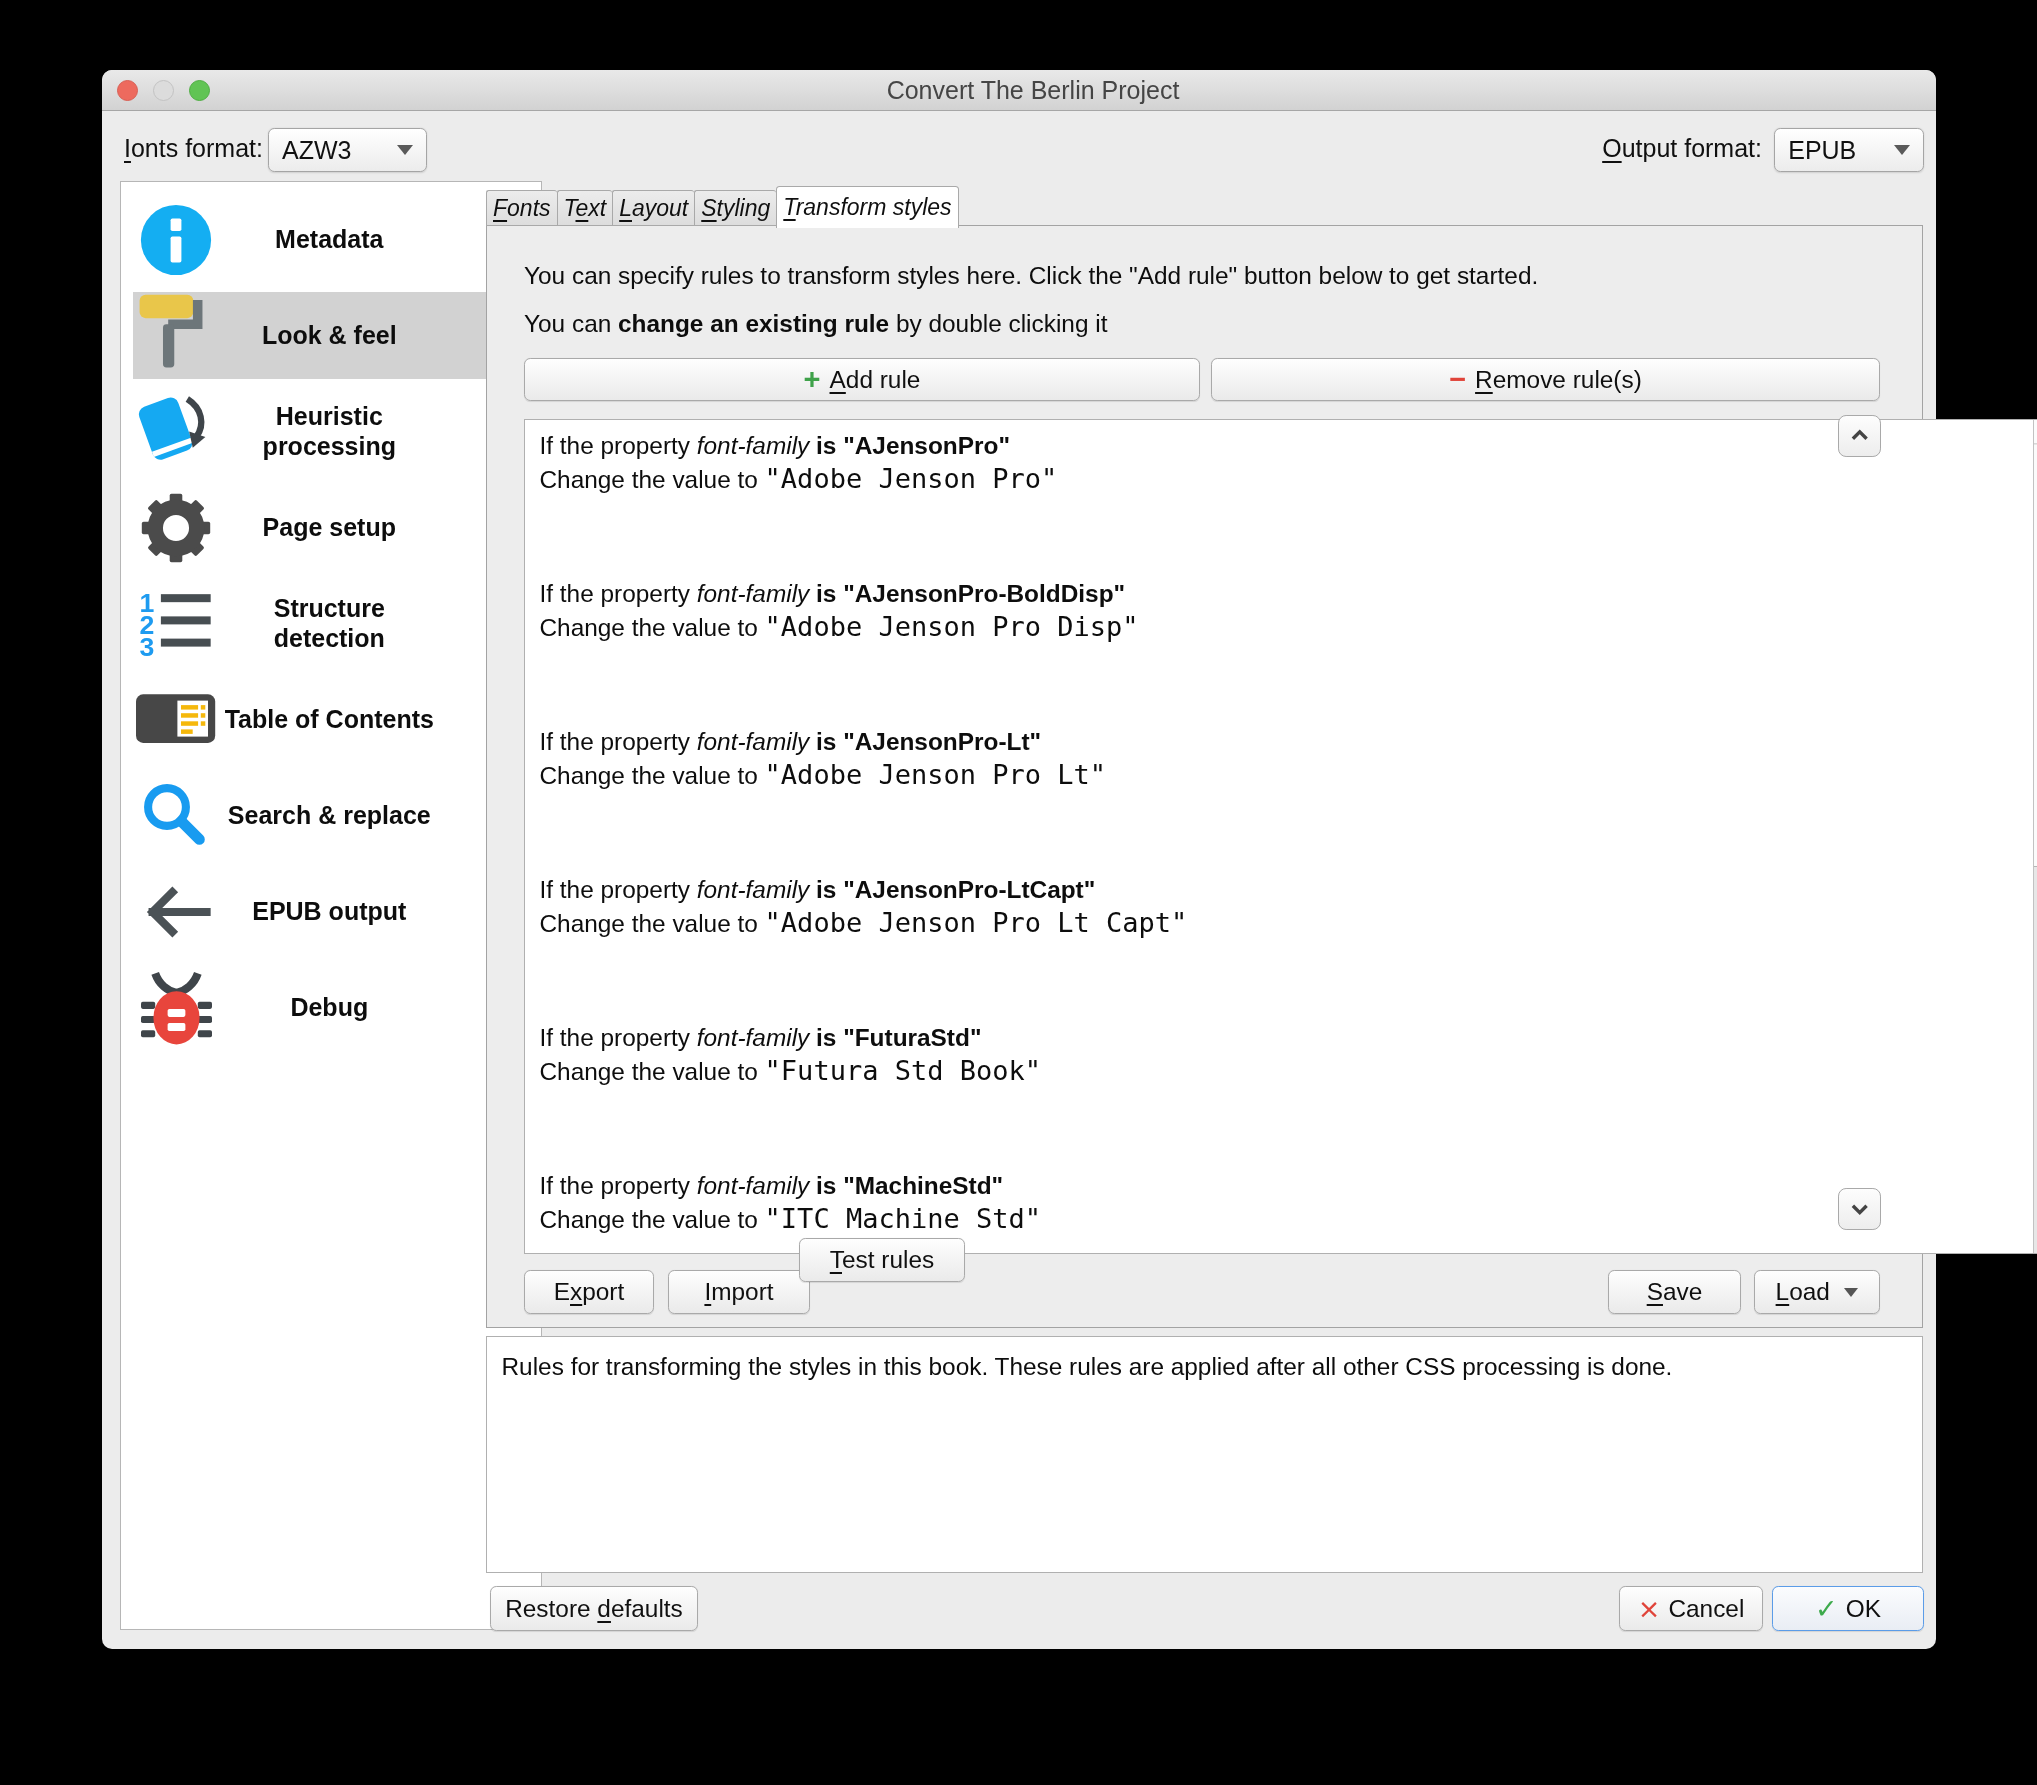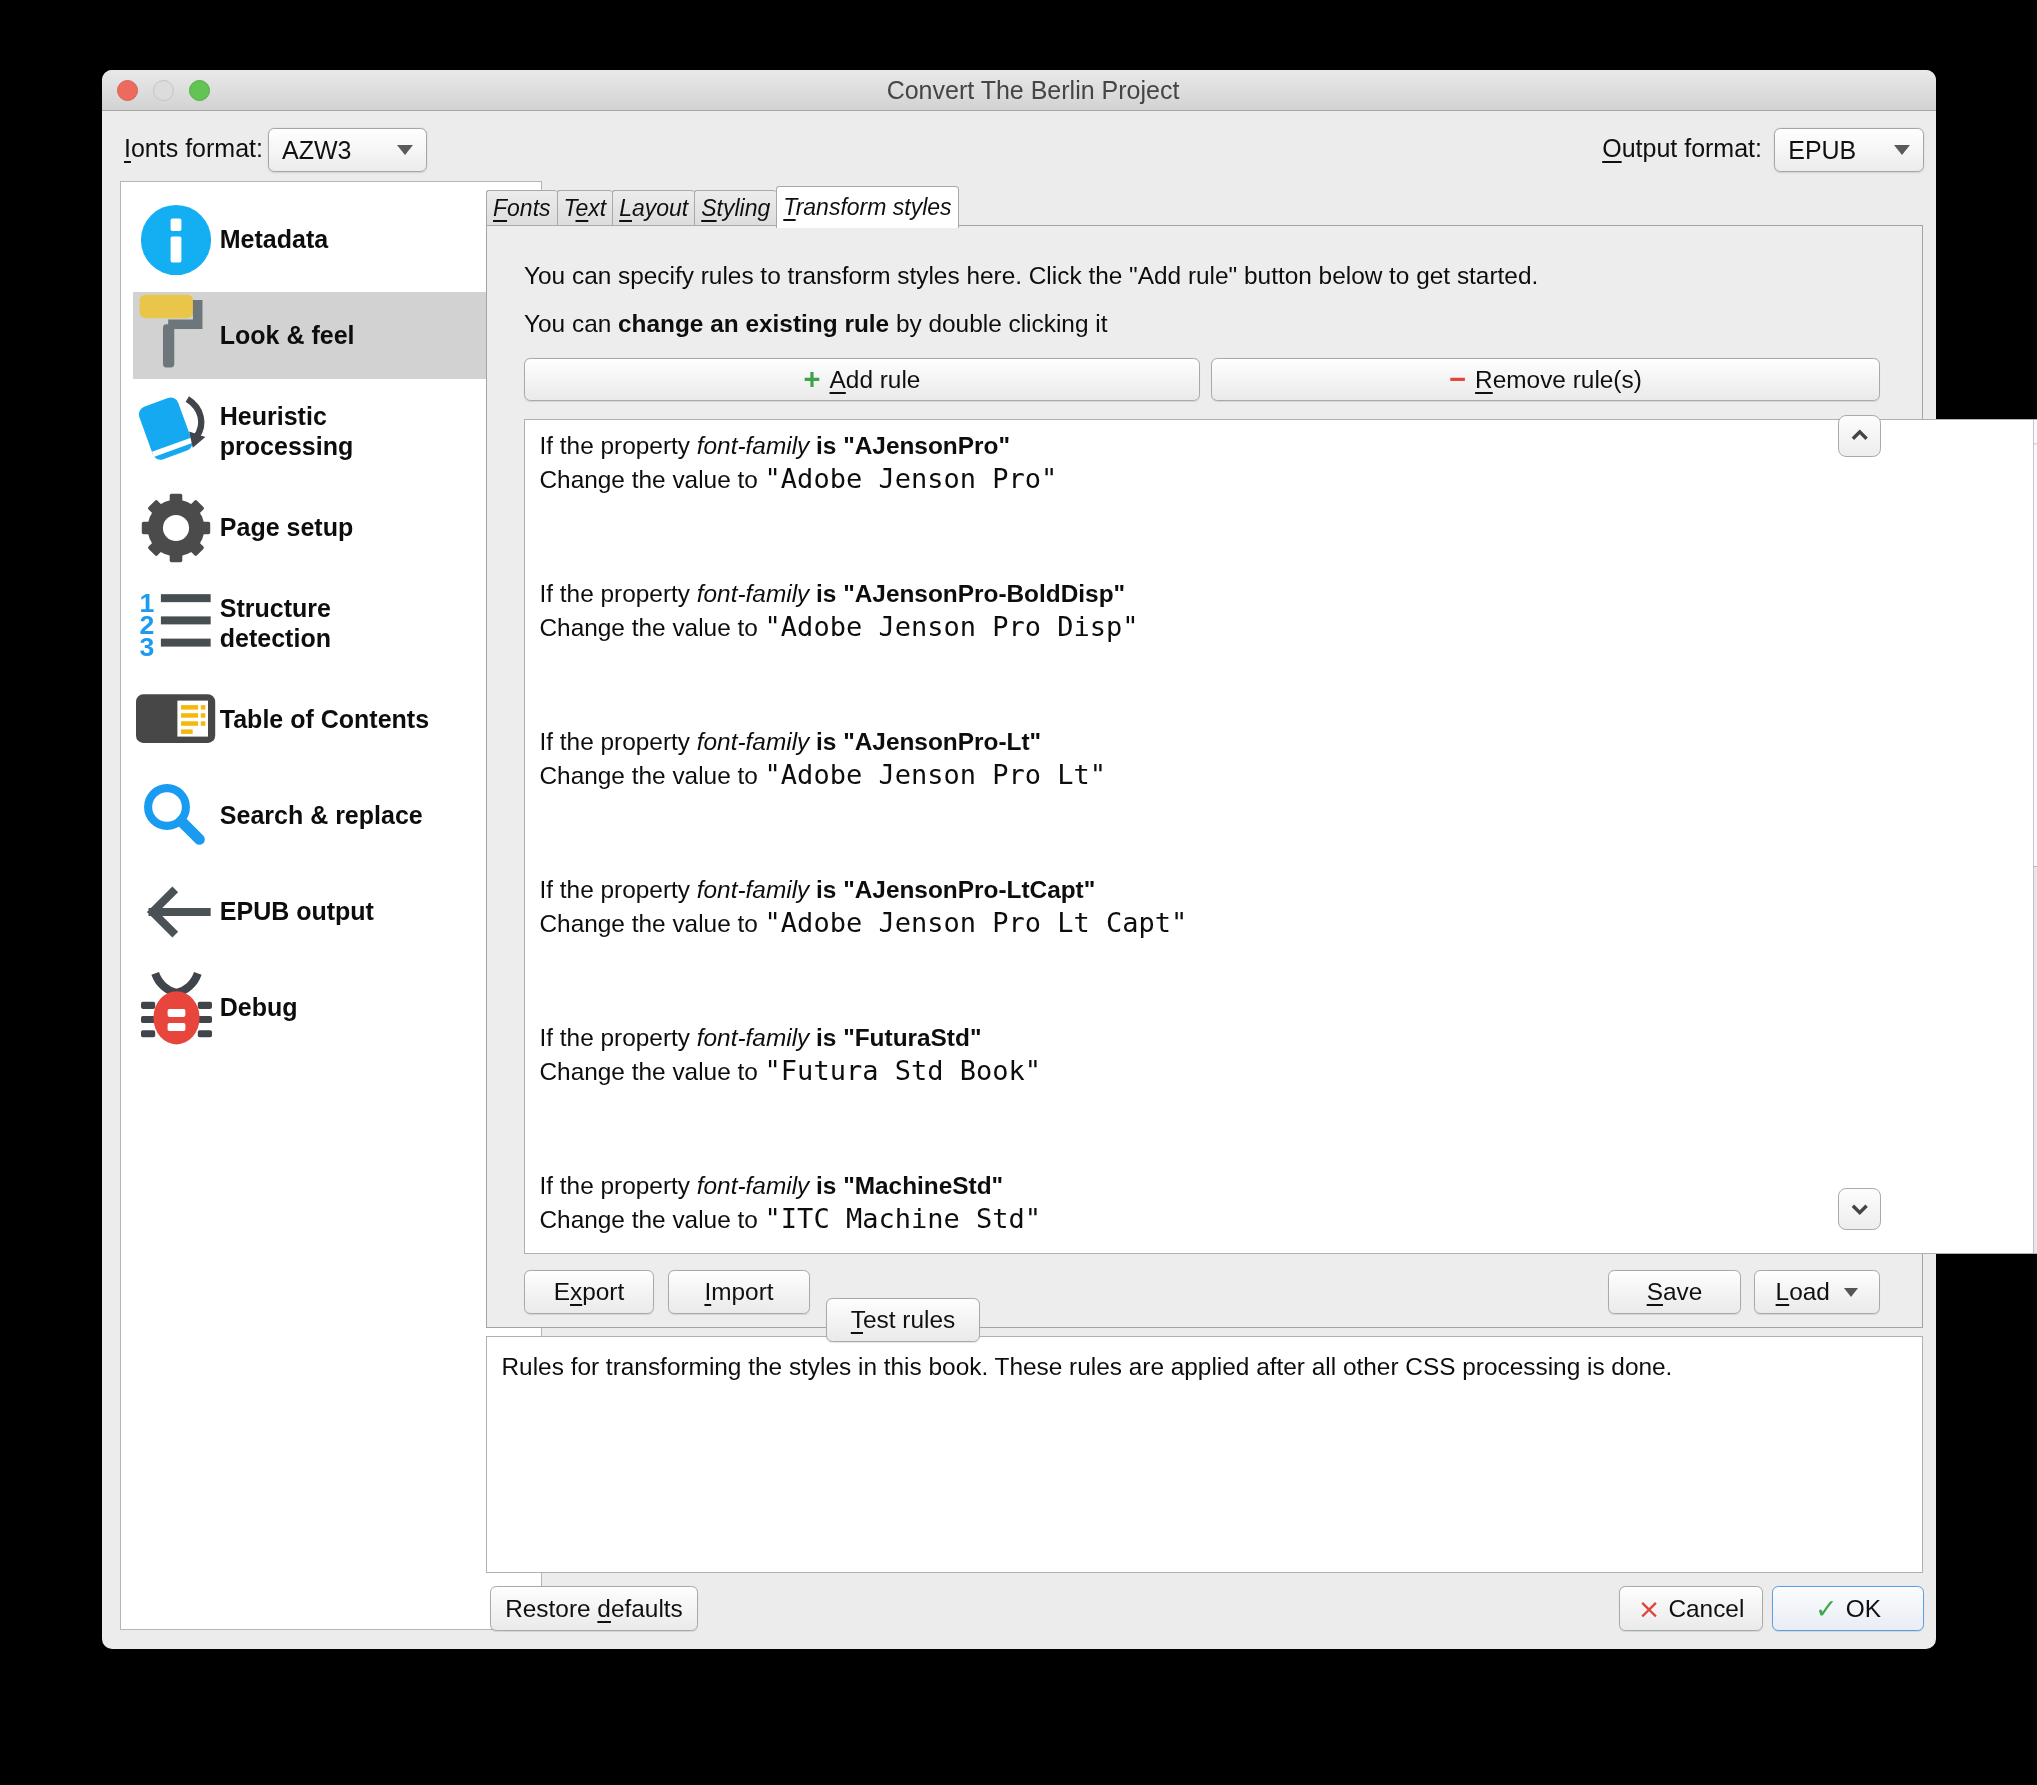--- a/index.html
+++ b/index.html
@@ -28,21 +28,21 @@
     display: flex; align-items: center; padding: 0 13px; font-size: 25px; color: #111;
     box-shadow: 0 0.9px 1.8px rgba(0,0,0,.12); }
   .combo.in  { left: 166px; width: 159px; }
   .combo.out { right: 11.8px; width: 150px; }
   .combo-value { flex: 1; }
   .combo-arrow { width: 0; height: 0; border-left: 8.1px solid transparent;
     border-right: 8.1px solid transparent; border-top: 10px solid #5a5a5a; }
 
   
   .sidebar { position: absolute; left: 18px; top: 111px; width: 422px; height: 1449px;
-    background: #fff; border: 0.9px solid #b6b6b6; padding-top: 5.4px; overflow: hidden; }
+    background: #fff; border: 0.9px solid #b6b6b6; padding-top: 5.4px; overflow: hidden; text-align: center; }
   .side-item { height: 87px; margin: 9px 11.8px; display: flex; align-items: center; }
   .side-item.selected { background: #d2d2d2; }
   .side-icon { flex: 0 0 87px; display: flex; justify-content: center; align-items: center; }
   .side-label { font-size: 25px; font-weight: 700; color: #0d0d0d; line-height: 1.18; width: 219px; }
 
   
   .tabbar { position: absolute; left: 384px; top: 116px; height: 40px;
     display: flex; align-items: flex-end; z-index: 5; }
   .tab { height: 36px; line-height: 34px; padding: 0 6px; font-size: 23px; color: #101010;
     background: linear-gradient(#ececec, #dddddd); border: 0.9px solid #a9a9a9; border-right: none;
@@ -91,21 +91,21 @@
     border-right: 7.2px solid transparent; border-top: 10px solid #3c3c3c; }
 
   .chev-btn { position: absolute; width: 43px; height: 42px; border-radius: 8.1px;
     background: linear-gradient(#fdfdfd, #ededed); border: 0.9px solid #a9a9a9;
     display: flex; align-items: center; justify-content: center; }
   .chev-btn.up   { left: 1351px; top: 189px; }
   .chev-btn.down { left: 1351px; top: 962px; }
 
   .export-btn { left: 37px;   top: 1044px; width: 130px; height: 44px; }
   .import-btn { left: 181px;  top: 1044px; width: 142px; height: 44px; }
-  .test-btn   { left: 312px;  top: 1072px; width: 154px; height: 44px; margin-left: 27px; }
+  .test-btn   { left: 312px;  top: 1012px; width: 166px; height: 44px; }
   .save-btn   { left: 1121px; top: 1044px; width: 133px; height: 44px; }
   .load-btn   { left: 1267px; top: 1044px; width: 126px; height: 44px; }
   .load-arrow { width: 0; height: 0; border-left: 7.2px solid transparent;
     border-right: 7.2px solid transparent; border-top: 9px solid #555; margin-left: 14.5px; }
 
   
   .desc-box { position: absolute; left: 384px; top: 1266px; width: 1437px; height: 237px;
     background: #fff; border: 0.9px solid #b0b0b0; padding: 16.3px 14.5px; font-size: 24.4px; color: #0d0d0d; }
 
   

